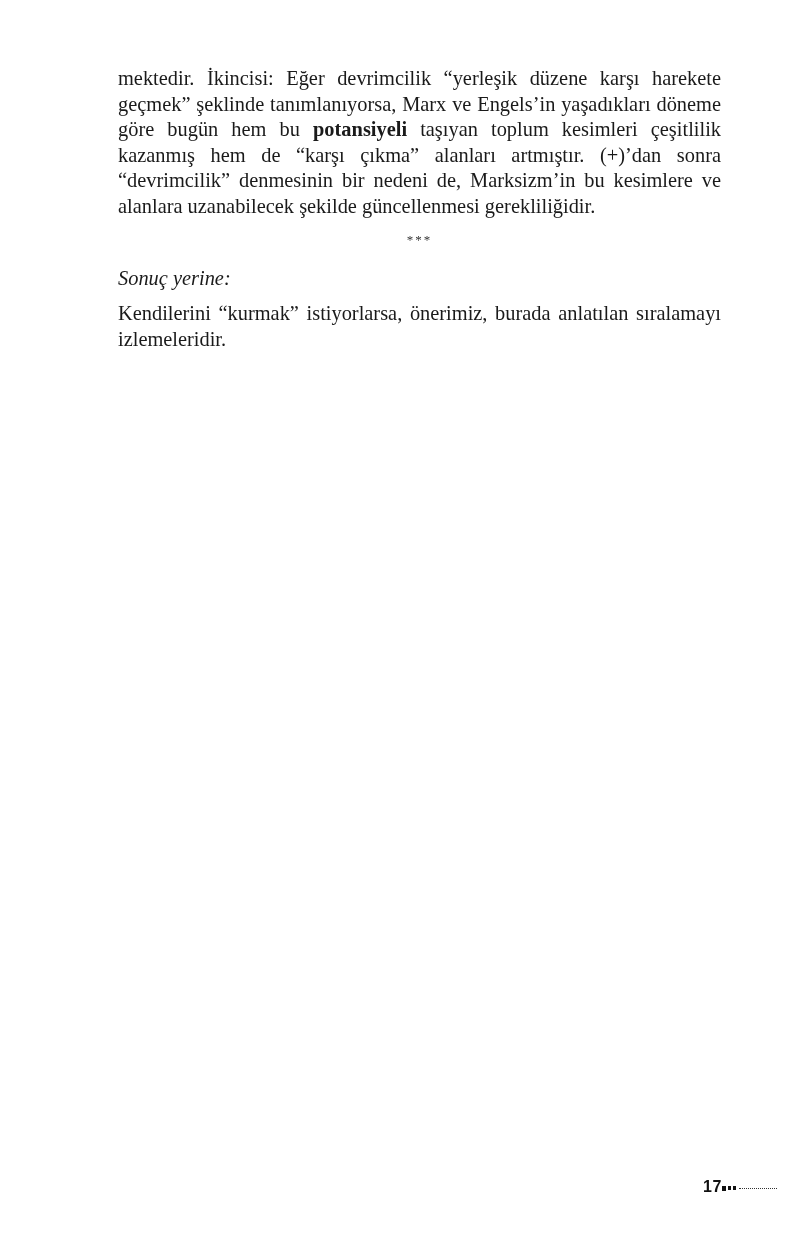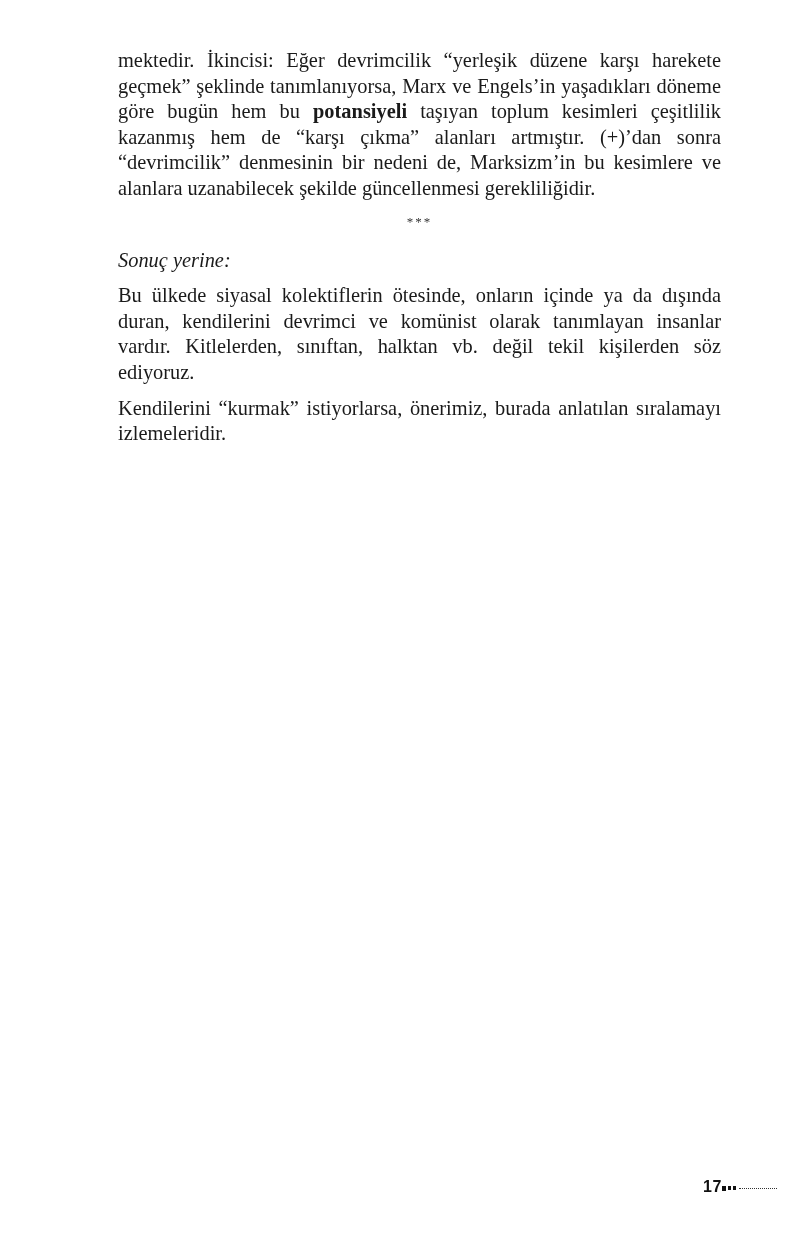--- a/index.html
+++ b/index.html
@@ -11,21 +11,21 @@
       width: 798px;
       height: 1241px;
       position: relative;
       overflow: hidden;
       color: #1a1a1a;
       font-family: "Liberation Serif", "DejaVu Serif", serif;
     }
     .page-body {
       position: absolute;
       left: 118px;
-      top: 48px;
+      top: 66px;
       width: 603px;
       font-size: 20.4px;
       line-height: 25.6px;
       text-align: justify;
       hyphens: manual;
     }
     .para {
       margin: 0 0 10px 0;
       text-align: justify;
     }
@@ -86,21 +86,20 @@
 
 <div class="page-body">
   <p class="para">
     <span>mektedir. İkincisi: Eğer devrimcilik “yerleşik düzene karşı harekete geçmek” şeklinde tanımlanıyorsa, Marx ve Engels’in yaşadıkları döneme göre bugün hem bu </span><b class="emph">potansiyeli</b><span> taşıyan toplum kesimleri çeşitlilik kazanmış hem de “karşı çıkma” alanları artmıştır. (+)’dan sonra “devrimcilik” denmesinin bir nedeni de, Marksizm’in bu kesimlere ve alanlara uzanabilecek şekilde güncellenmesi gerekliliğidir.</span>
   </p>
 
   <div class="separator">***</div>
 
   <p class="heading-line">Sonuç yerine:</p>
 
-  <p class="para">Bu ülkede siyasal kolektiflerin ötesinde, onların içinde ya da dışında duran, kendilerini devrimci ve komünist olarak tanımlayan insanlar vardır. Kitlelerden, sınıftan, halktan vb. değil tekil kişilerden söz ediyoruz.</p>
 
   <p class="para">Kendilerini “kurmak” istiyorlarsa, önerimiz, burada anlatılan sıralamayı izlemeleridir.</p>
 </div>
 
 <div class="footer">
   <span class="page-number">17</span>
   <span class="page-marker">
     <span class="sq"></span>
     <span class="sq small"></span>
     <span class="sq small"></span>

